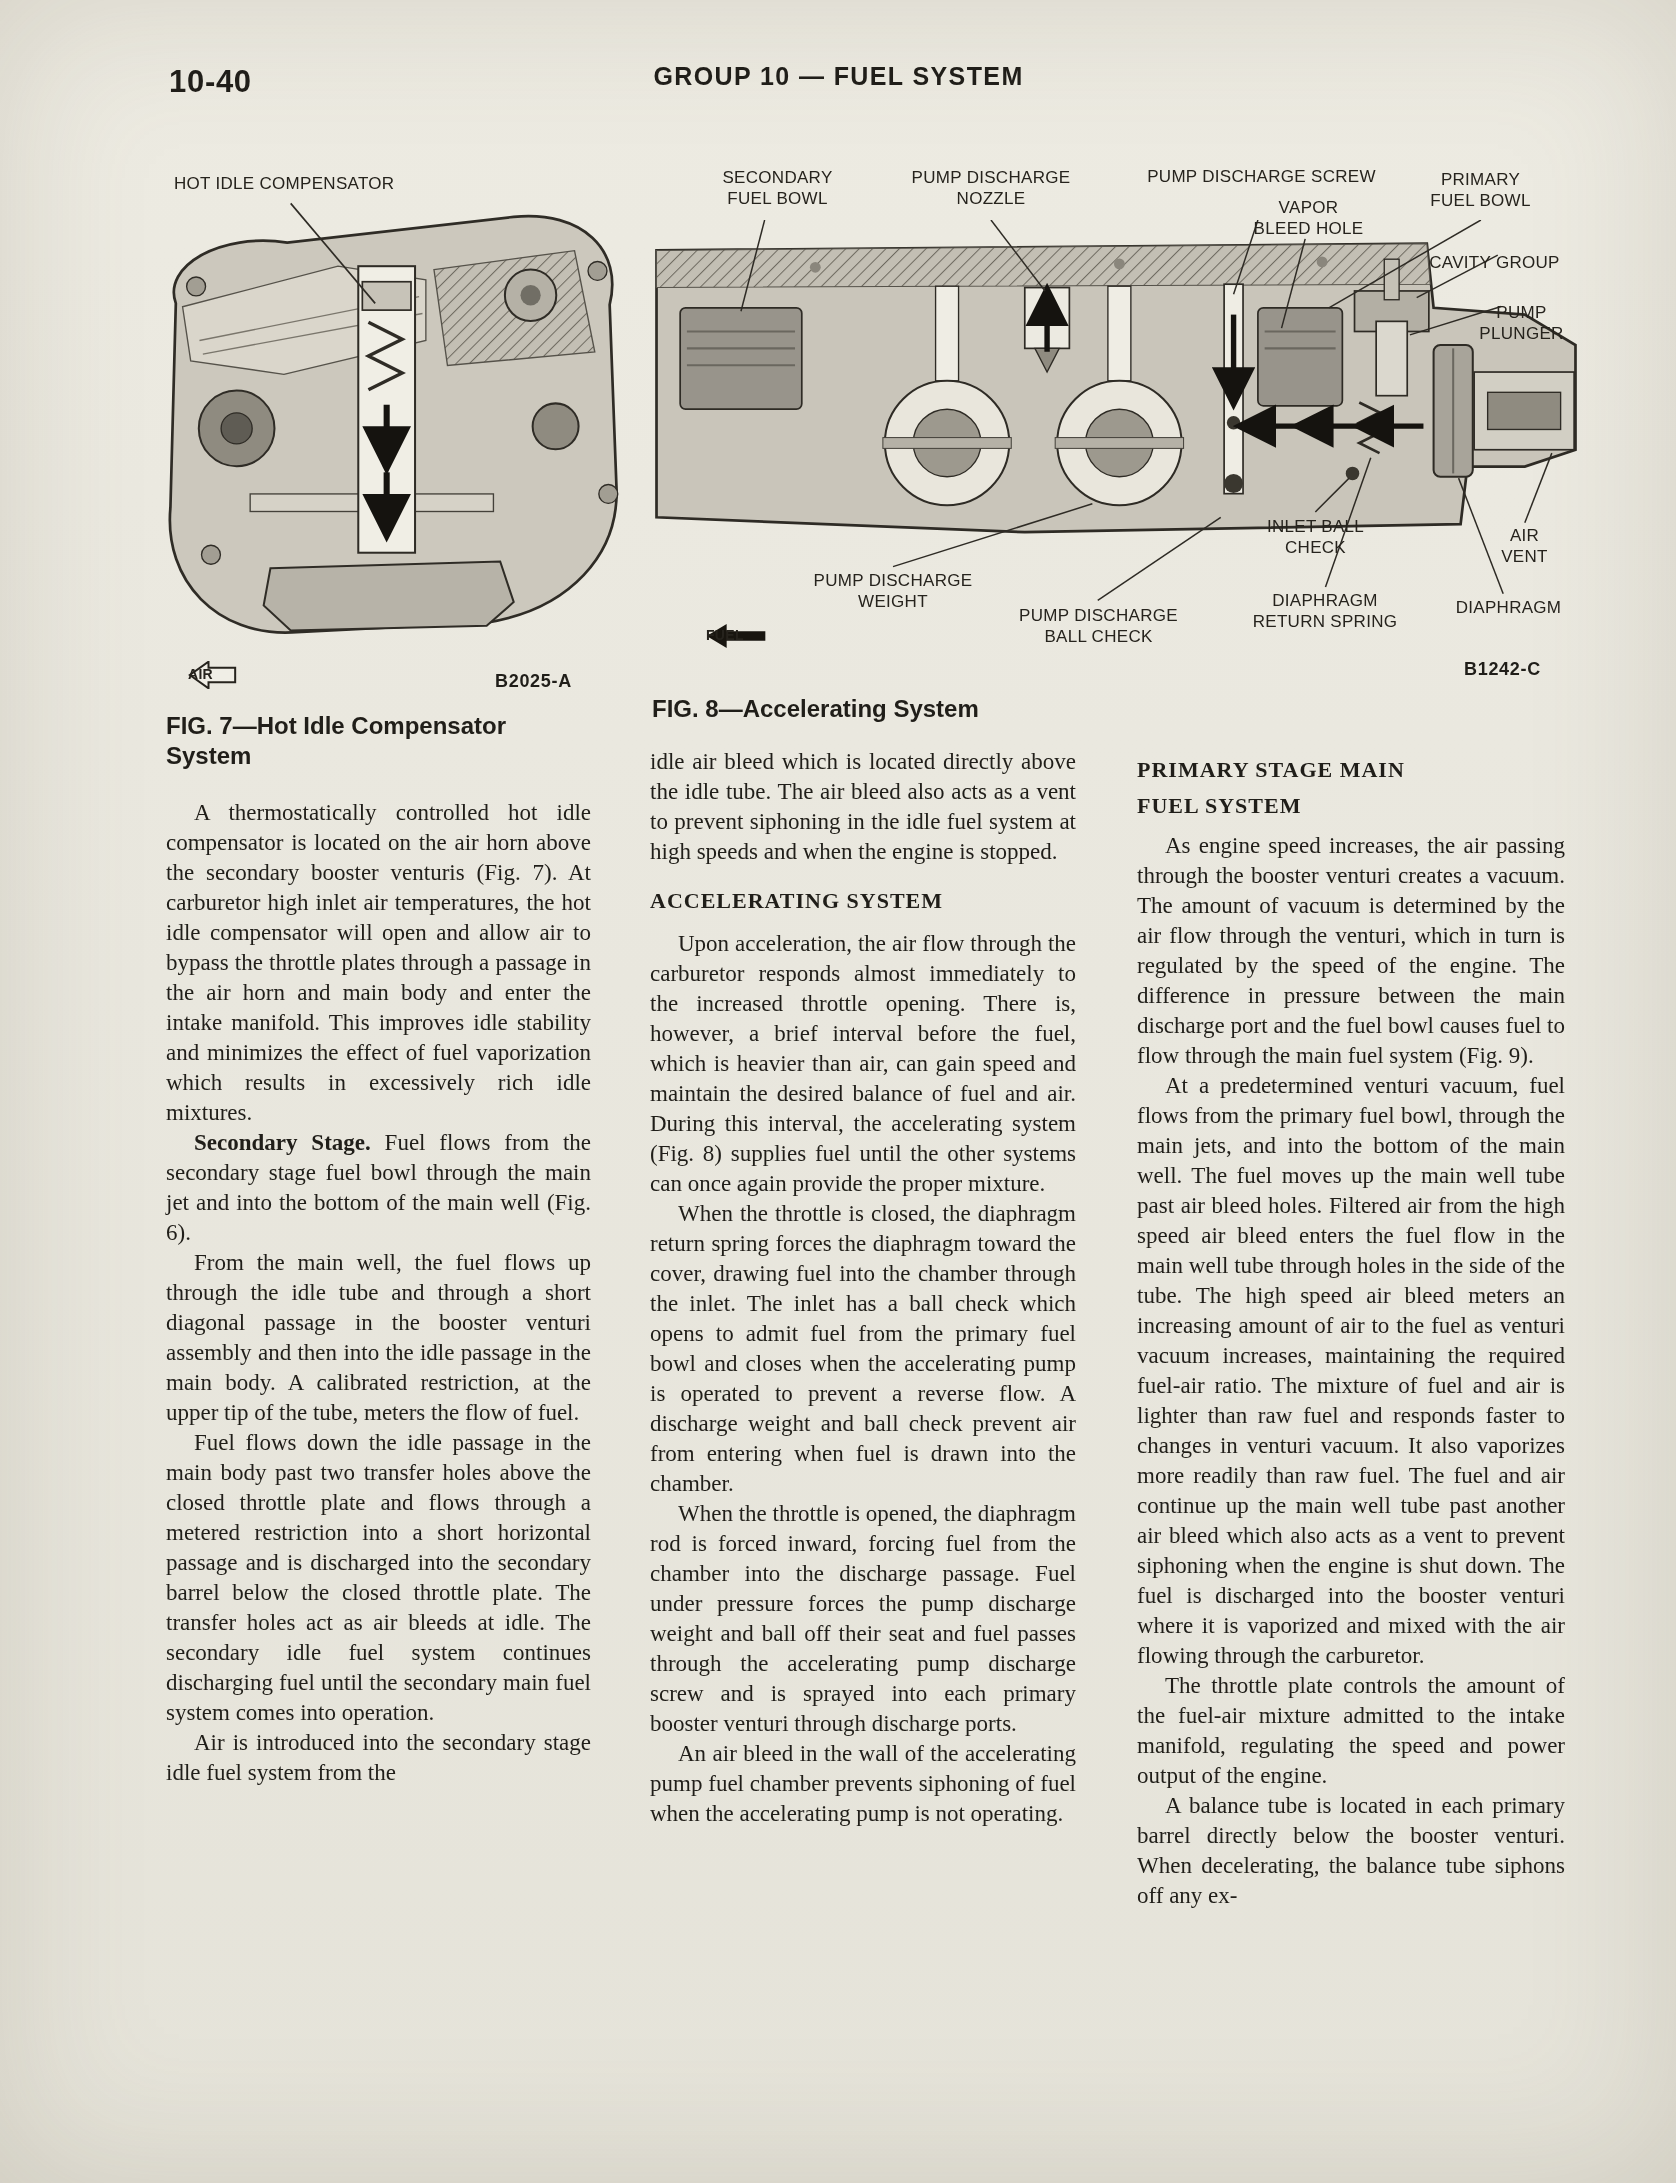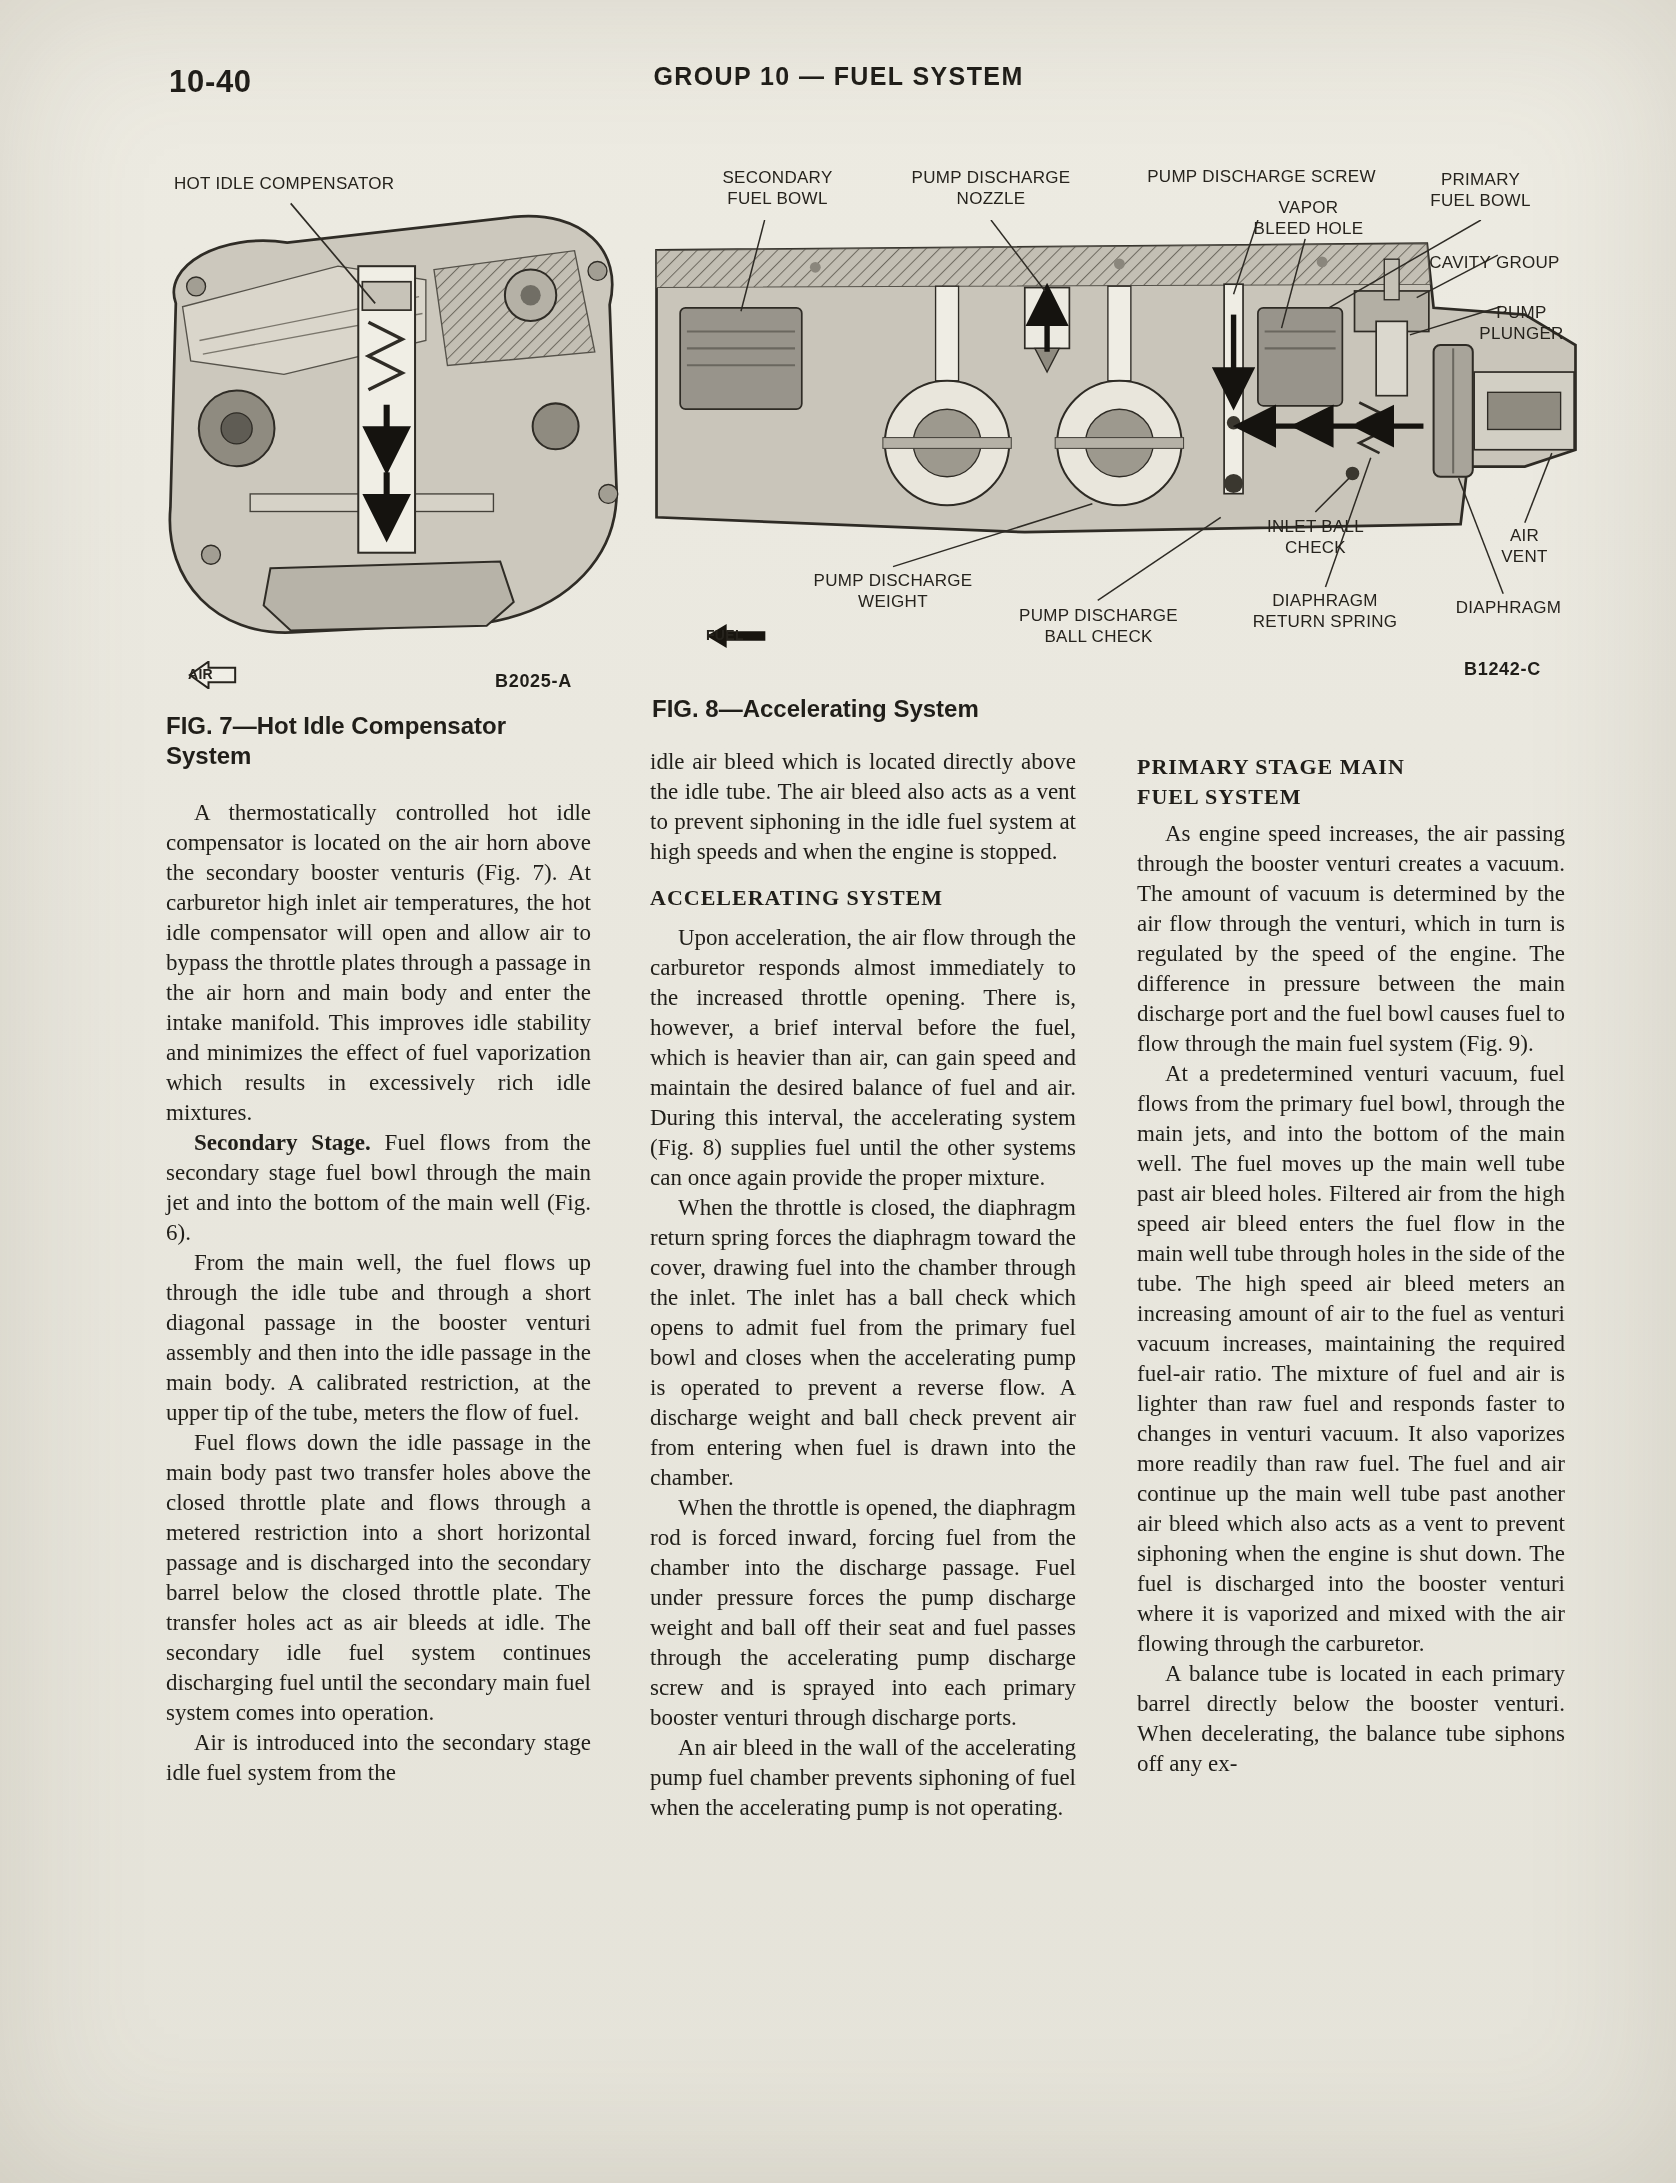--- a/index.html
+++ b/index.html
@@ -49,21 +49,21 @@
 
   .col {
     position:absolute;
     font-size:23px; line-height:30px;
     text-align:justify;
   }
   .col p { text-indent:28px; margin:0; }
   .col p.noindent { text-indent:0; }
   .col-heading {
     font-family:"Liberation Serif", serif;
-    font-weight:bold; font-size:22px; line-height:30px;
+    font-weight:bold; font-size:22px; line-height:36px;
     letter-spacing:1px; text-align:left; text-indent:0;
     white-space:pre-line;
   }
   .col-heading.mid { margin:16px 0 9.5px 0; }
   .col-heading.top { margin:0 0 6.8px 0; }
 
   .figure { position:absolute; }
   .figure svg { position:absolute; z-index:1; }
 </style>
 </head>
@@ -255,17 +255,18 @@
     <p>When the throttle is closed, the diaphragm return spring forces the diaphragm toward the cover, drawing fuel into the chamber through the inlet. The inlet has a ball check which opens to admit fuel from the primary fuel bowl and closes when the accelerating pump is operated to prevent a reverse flow. A discharge weight and ball check prevent air from entering when fuel is drawn into the chamber.</p>
     <p>When the throttle is opened, the diaphragm rod is forced inward, forcing fuel from the chamber into the discharge passage. Fuel under pressure forces the pump discharge weight and ball off their seat and fuel passes through the accelerating pump discharge screw and is sprayed into each primary booster venturi through discharge ports.</p>
     <p>An air bleed in the wall of the accelerating pump fuel chamber prevents siphoning of fuel when the accelerating pump is not operating.</p>
   </div>
 
   <div class="col" style="left:1137px; top:752px; width:428px;">
     <h3 class="col-heading top">PRIMARY STAGE MAIN
 FUEL SYSTEM</h3>
     <p>As engine speed increases, the air passing through the booster venturi creates a vacuum. The amount of vacuum is determined by the air flow through the venturi, which in turn is regulated by the speed of the engine. The difference in pressure between the main discharge port and the fuel bowl causes fuel to flow through the main fuel system (Fig. 9).</p>
     <p>At a predetermined venturi vacuum, fuel flows from the primary fuel bowl, through the main jets, and into the bottom of the main well. The fuel moves up the main well tube past air bleed holes. Filtered air from the high speed air bleed enters the fuel flow in the main well tube through holes in the side of the tube. The high speed air bleed meters an increasing amount of air to the fuel as venturi vacuum increases, maintaining the required fuel-air ratio. The mixture of fuel and air is lighter than raw fuel and responds faster to changes in venturi vacuum. It also vaporizes more readily than raw fuel. The fuel and air continue up the main well tube past another air bleed which also acts as a vent to prevent siphoning when the engine is shut down. The fuel is discharged into the booster venturi where it is vaporized and mixed with the air flowing through the carburetor.</p>
+    <p>The throttle plate controls the amount of the fuel-air mixture admitted to the intake manifold, regulating the speed and power output of the engine.</p>
     <p>A balance tube is located in each primary barrel directly below the booster venturi. When decelerating, the balance tube siphons off any ex-</p>
   </div>
 
 </div>
 
 
 </body></html>

